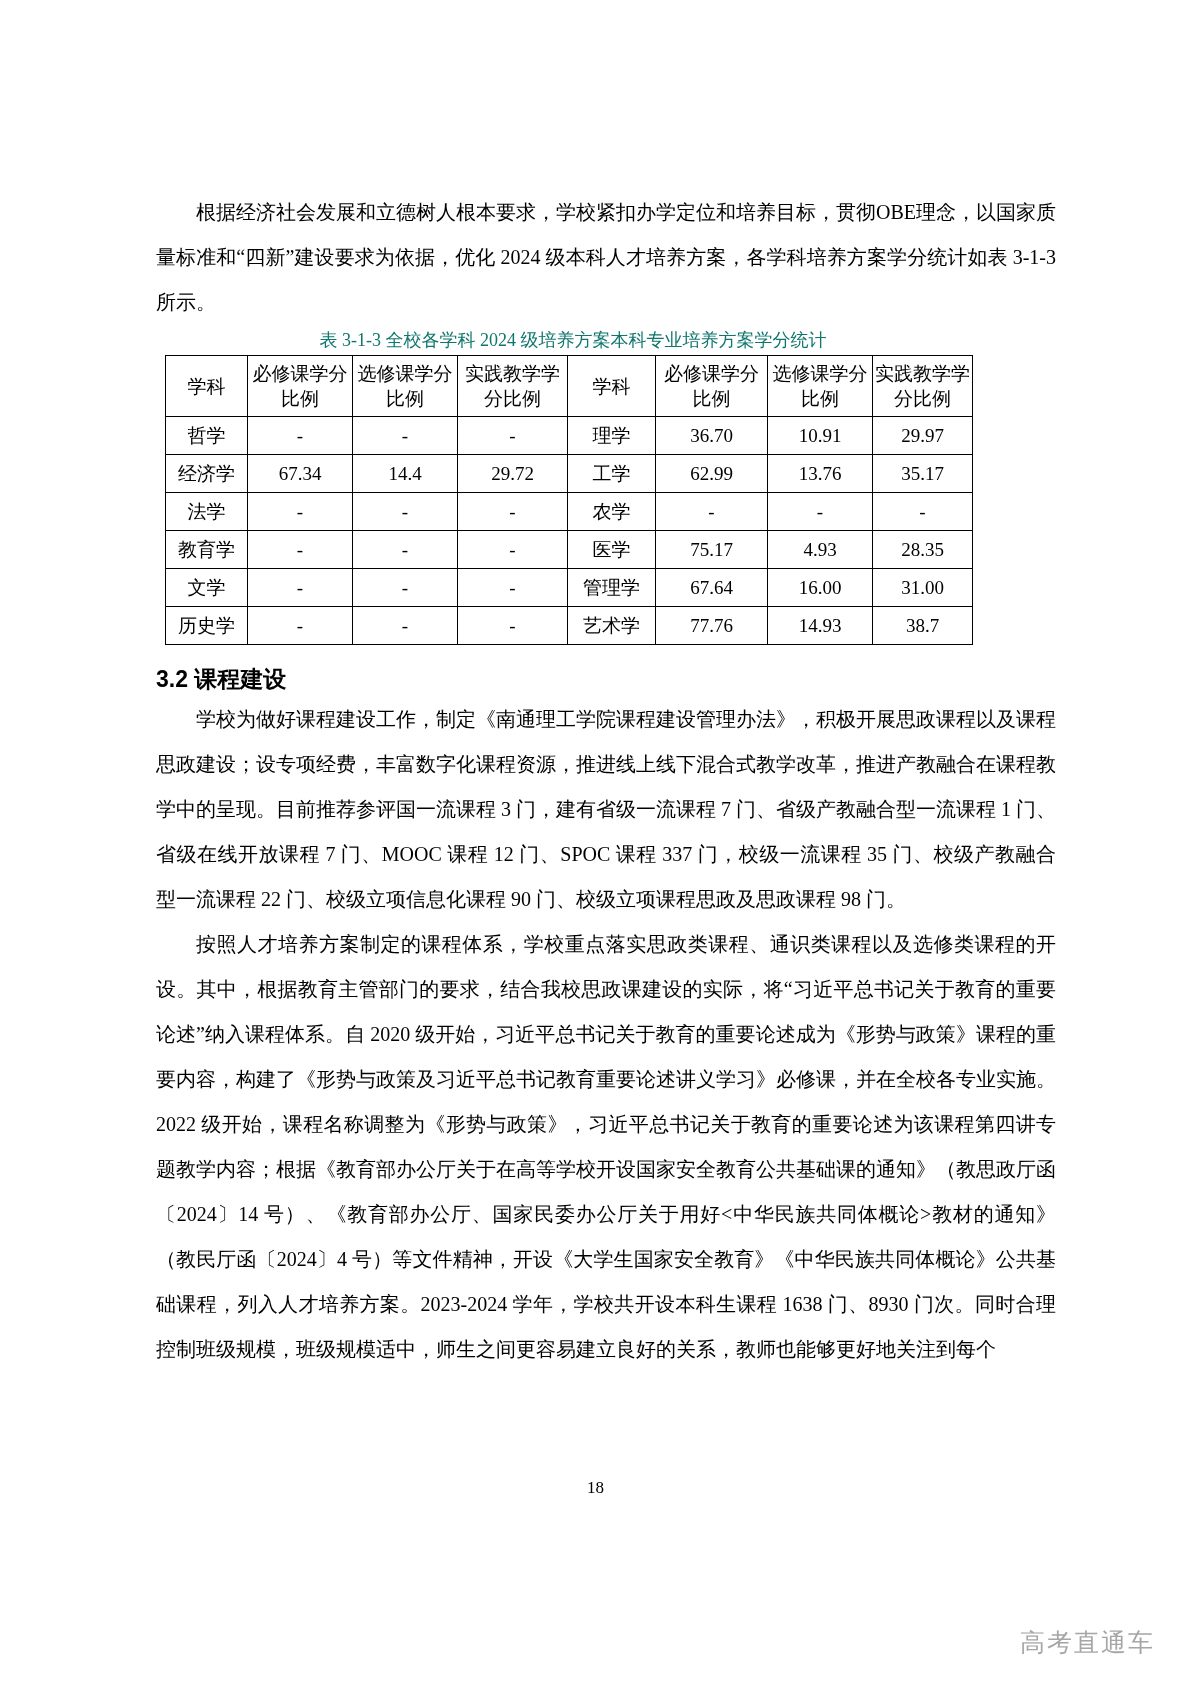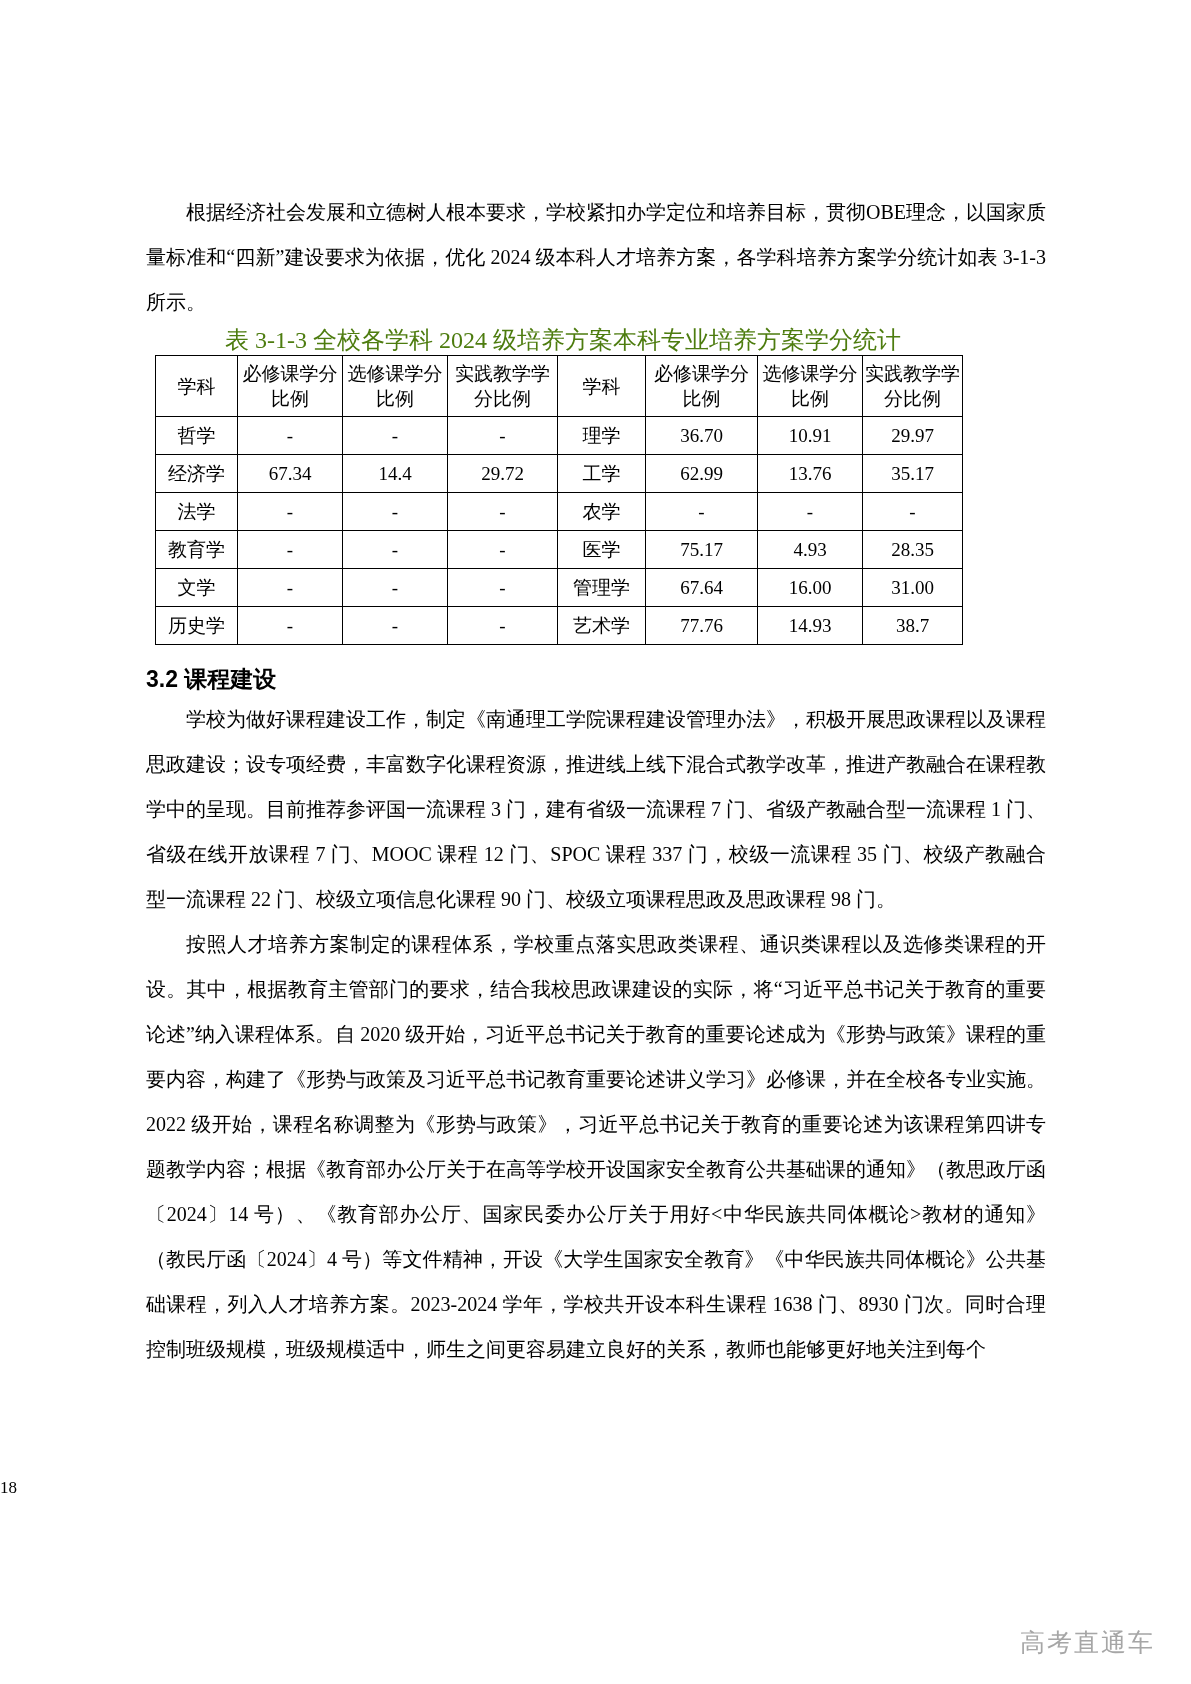--- a/index.html
+++ b/index.html
@@ -7,39 +7,39 @@
     position: relative;
     width: 1191px;
     height: 1684px;
     background: #ffffff;
     overflow: hidden;
     font-family: "Liberation Serif", "DejaVu Serif", serif;
     color: #000000;
   }
   .content {
     position: absolute;
-    left: 146px;
+    left: 156px;
     top: 190px;
     width: 900px;
   }
   p.body-text {
     margin: 0;
     font-size: 20px;
     line-height: 45px;
     text-align: justify;
     text-indent: 2em;
     color: #000000;
   }
   .table-caption {
     width: 816px;
     margin: 2px 0 2px 9px;
     text-align: center;
-    font-size: 24px;
+    font-size: 18px;
     line-height: 26px;
-    color: #4d7c0f;
+    color: #0f766e;
   }
   table.credits-table {
     border-collapse: collapse;
     table-layout: fixed;
     width: 807px;
     margin-left: 9px;
   }
   table.credits-table th,
   table.credits-table td {
     border: 1px solid #000000;
@@ -68,20 +68,21 @@
     line-height: 32px;
     font-weight: bold;
     font-family: "Liberation Sans", "DejaVu Sans", sans-serif;
     color: #000000;
   }
   .page-number {
     position: absolute;
     top: 1478px;
     left: 0;
     width: 1191px;
+    text-align: center;
     font-size: 17px;
     color: #000000;
   }
   .watermark {
     position: absolute;
     top: 1626px;
     right: 36px;
     font-size: 25px;
     letter-spacing: 2px;
     color: #a6a6a6;

